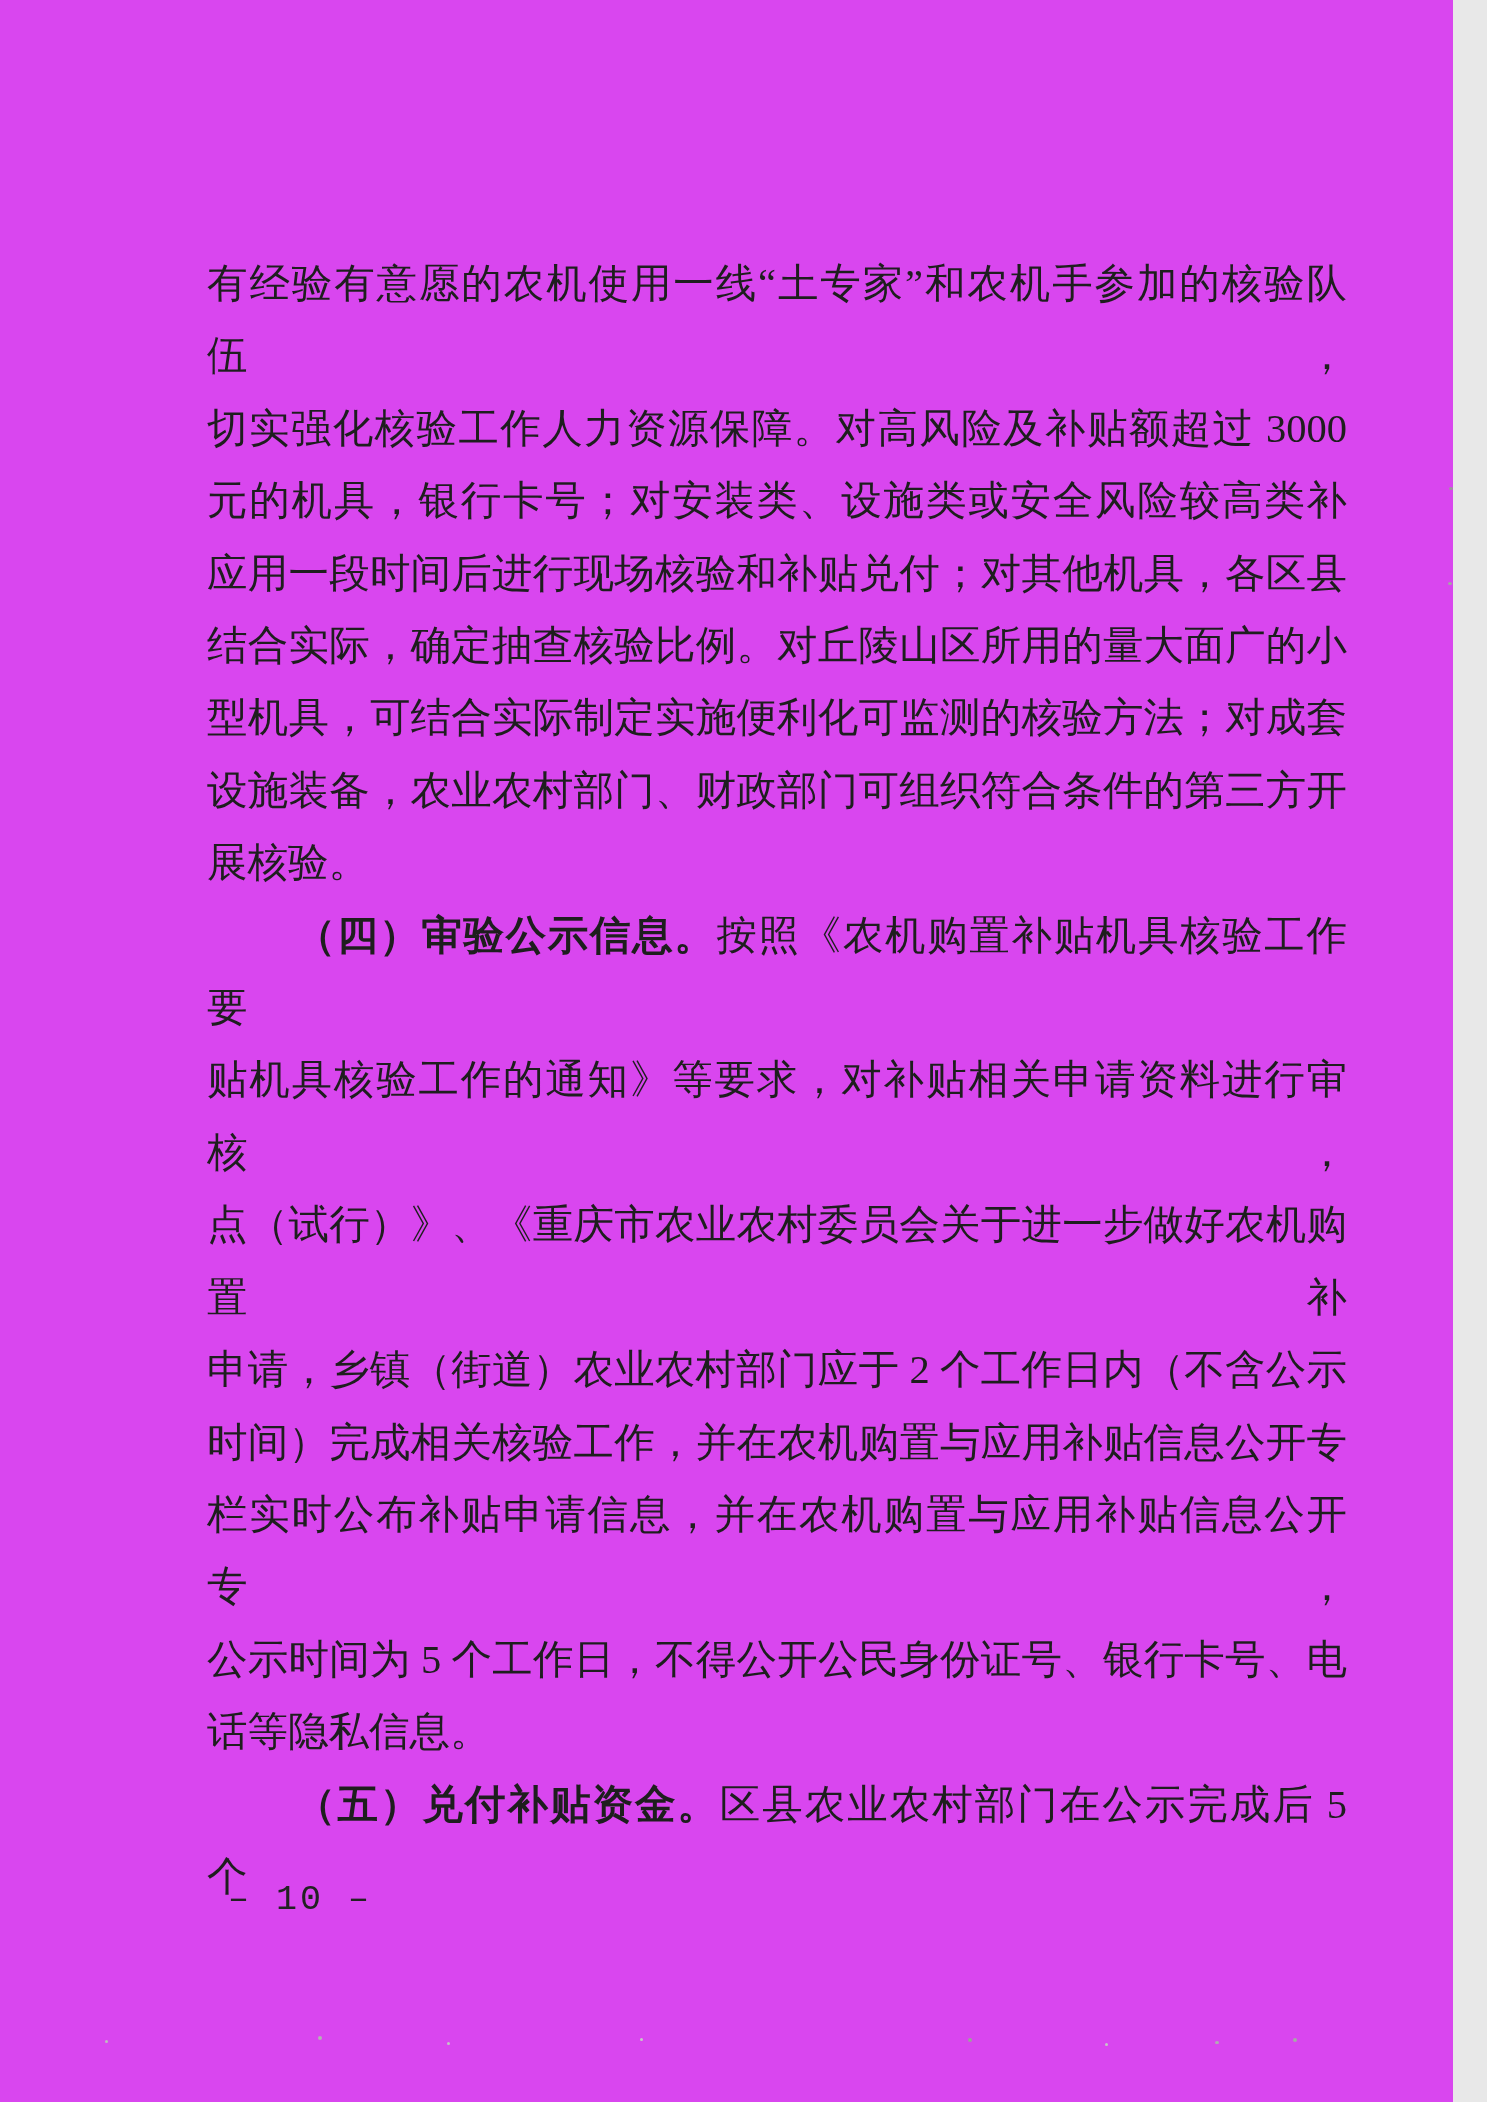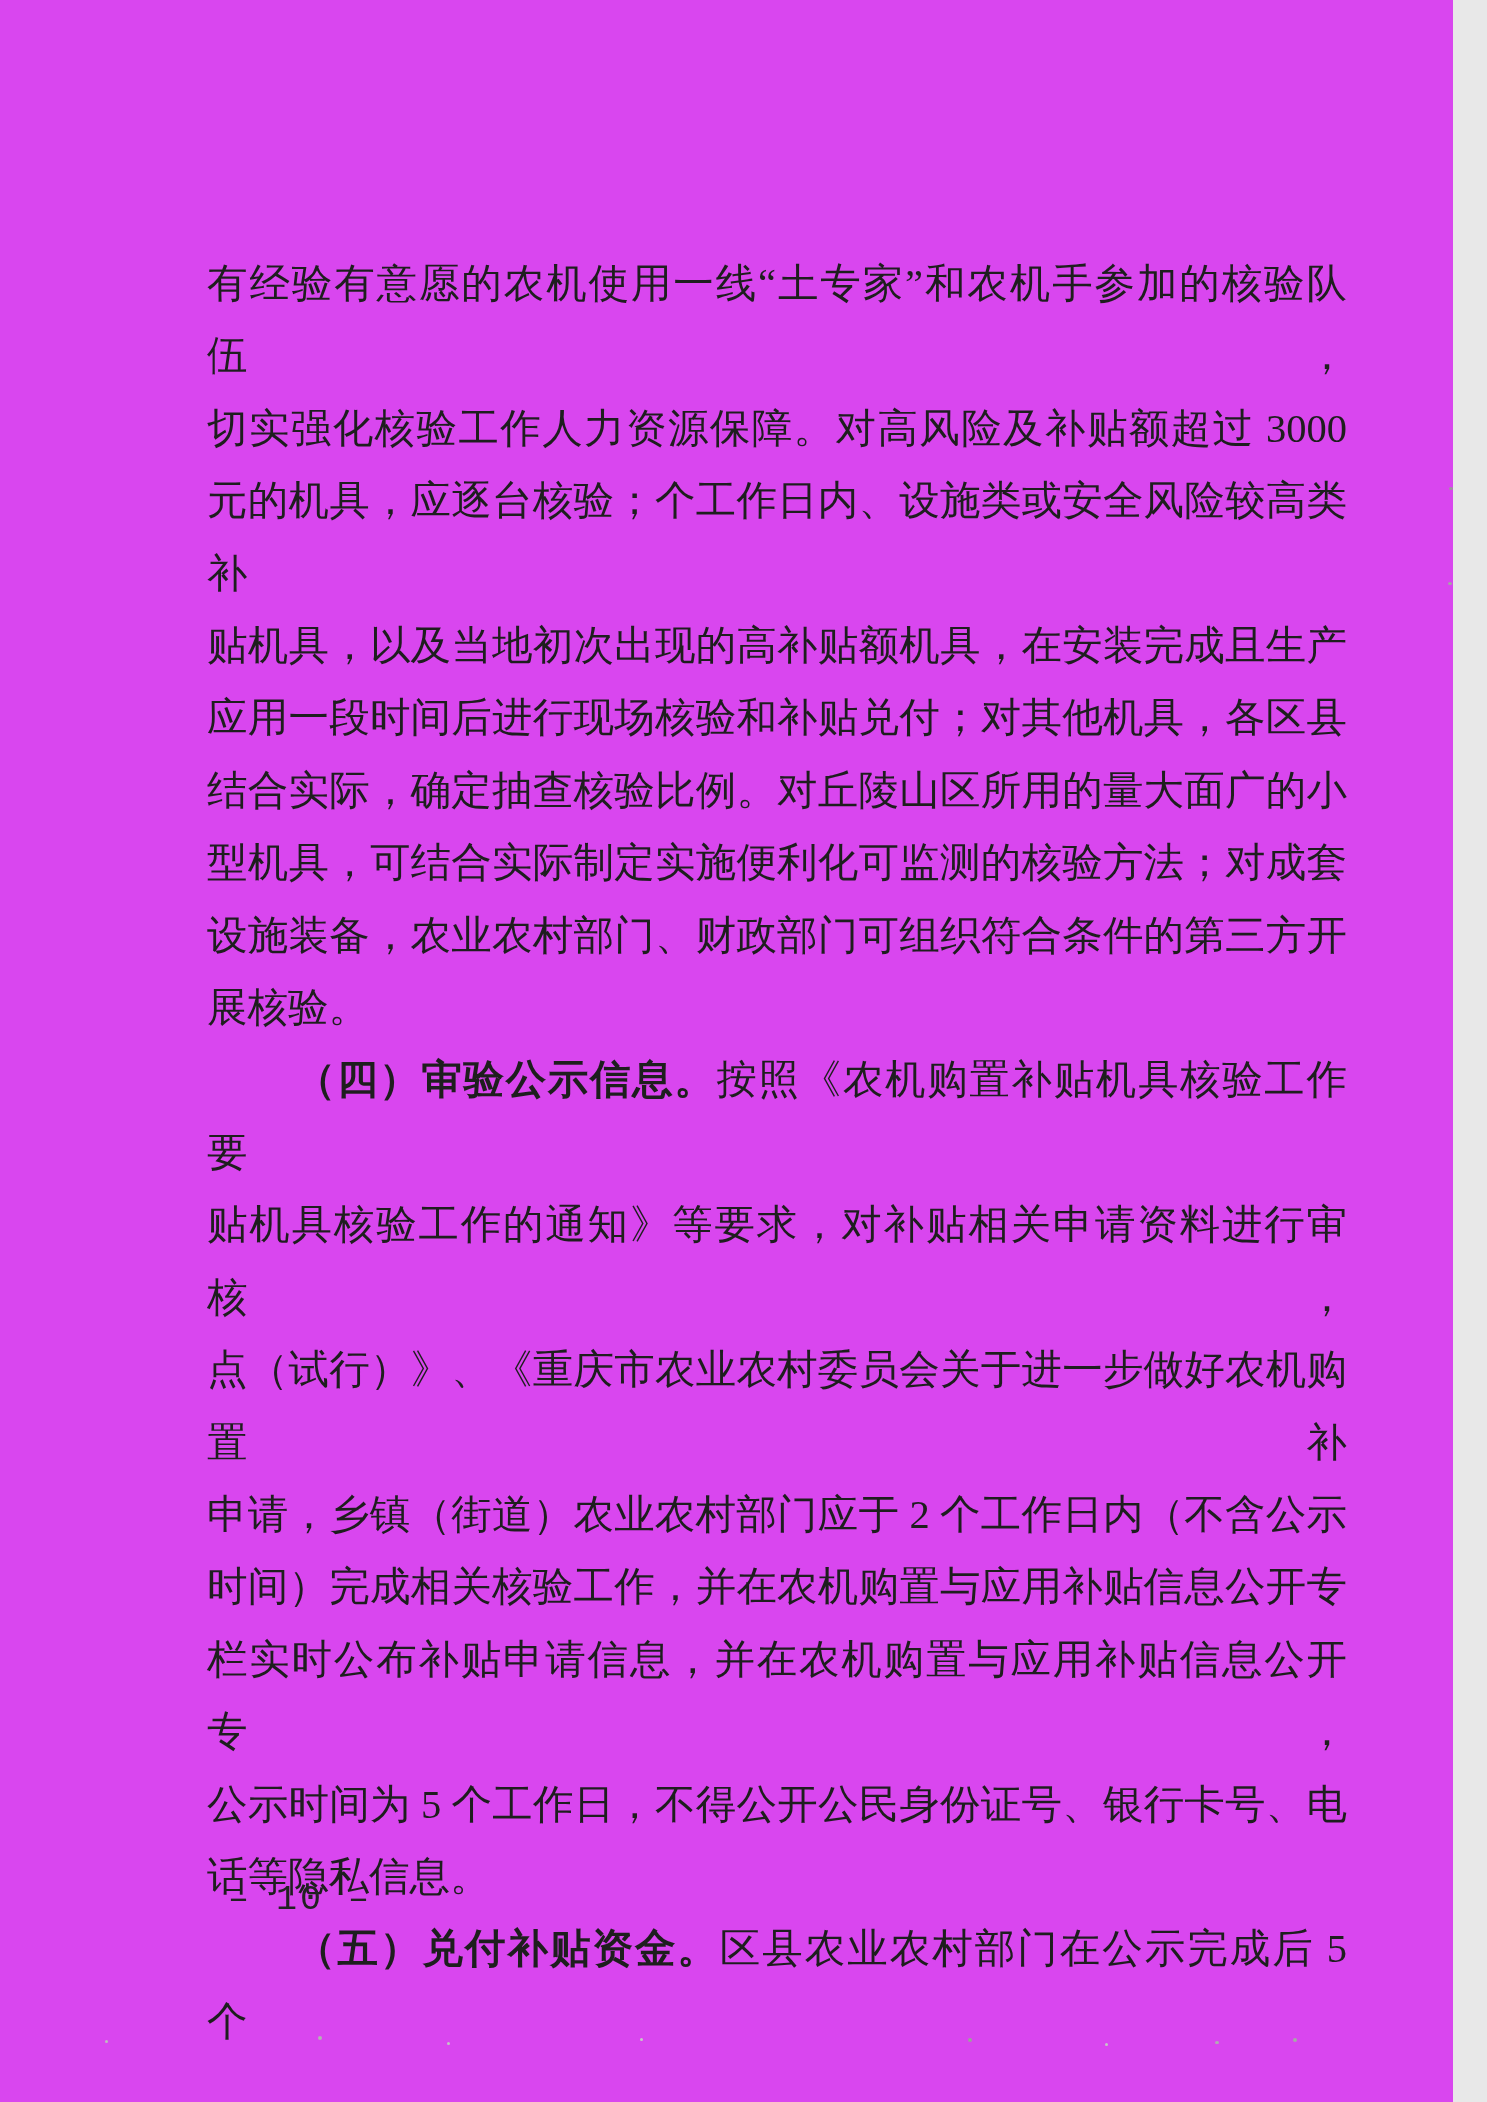--- a/index.html
+++ b/index.html
@@ -57,22 +57,21 @@
   }
 </style>
 </head>
 <body>
 
 <div class="page">
 
   <div class="text-block" id="doc-lines">
       <p class="line full">有经验有意愿的农机使用一线“土专家”和农机手参加的核验队伍，</p>
       <p class="line full">切实强化核验工作人力资源保障。对高风险及补贴额超过 3000</p>
-      <p class="line full">元的机具，应逐台核验；个工作日内、设施类或安全风险较高类补</p>
-      <p class="line full">贴机具，以及当地初次出现的高补贴额机具，在安装完成且生产</p>
+      <p class="line full">元的机具，银行卡号；对安装类、设施类或安全风险较高类补</p>
       <p class="line full">应用一段时间后进行现场核验和补贴兑付；对其他机具，各区县</p>
       <p class="line full">结合实际，确定抽查核验比例。对丘陵山区所用的量大面广的小</p>
       <p class="line full">型机具，可结合实际制定实施便利化可监测的核验方法；对成套</p>
       <p class="line full">设施装备，农业农村部门、财政部门可组织符合条件的第三方开</p>
       <p class="line">展核验。</p>
       <p class="line full indent"><span class="lead">（四）审验公示信息。</span>按照《农机购置补贴机具核验工作要</p>
       <p class="line full">贴机具核验工作的通知》等要求，对补贴相关申请资料进行审核，</p>
       <p class="line full">点（试行）》、《重庆市农业农村委员会关于进一步做好农机购置补</p>
       <p class="line full">申请，乡镇（街道）农业农村部门应于 2 个工作日内（不含公示</p>
       <p class="line full">时间）完成相关核验工作，并在农机购置与应用补贴信息公开专</p>

